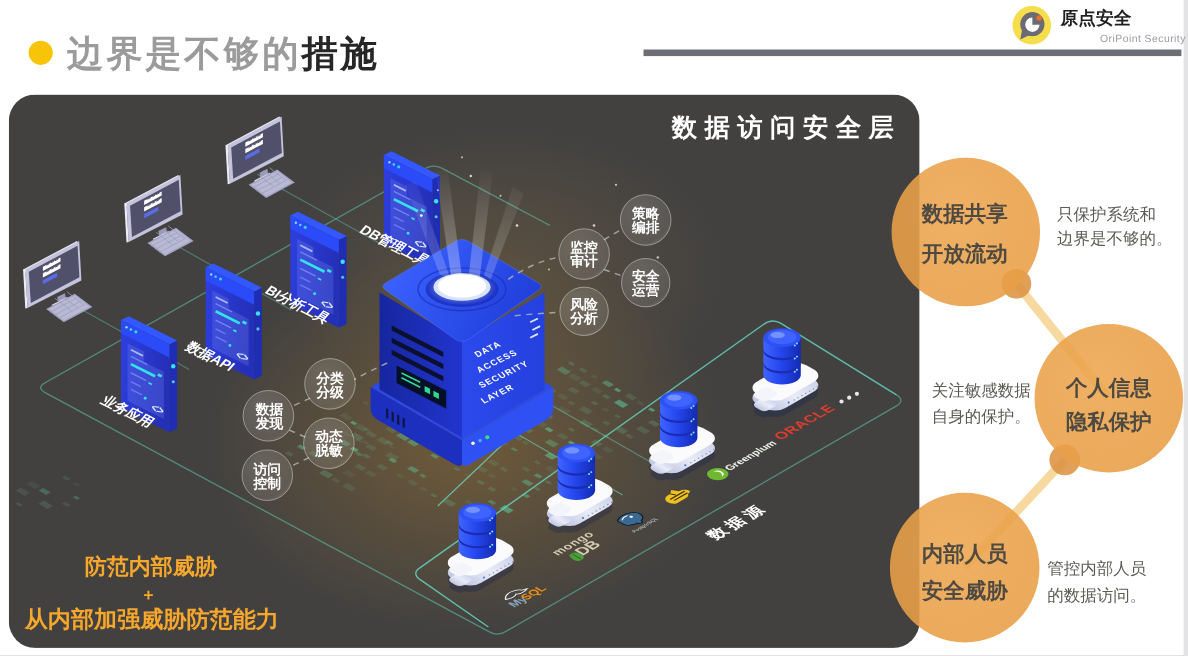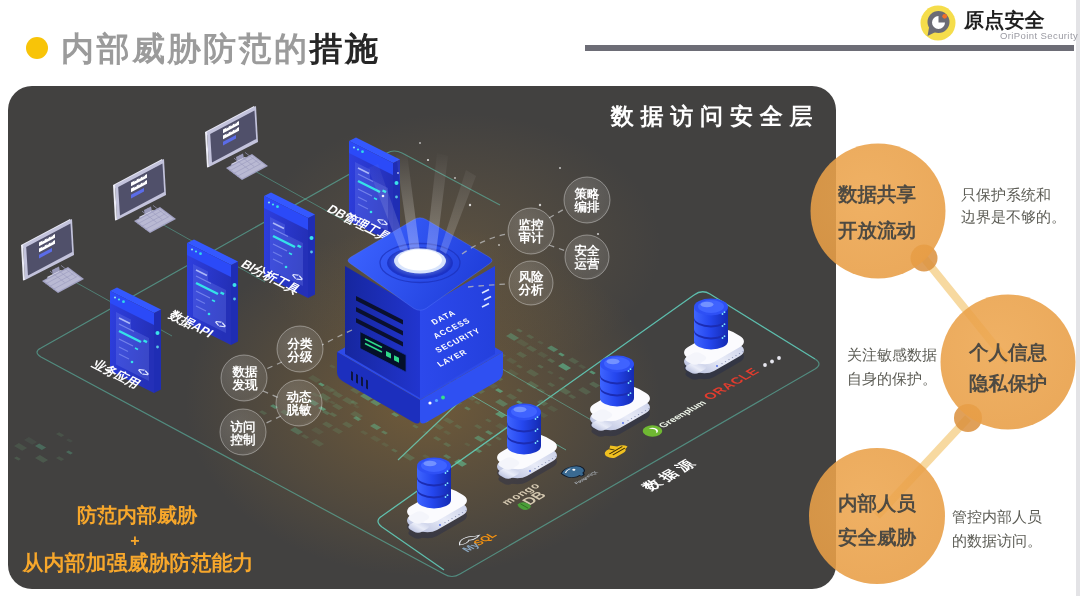--- a/index.html
+++ b/index.html
@@ -2,32 +2,32 @@
 <html><head><meta charset="utf-8">
 <style>
 html,body{margin:0;padding:0;width:1080px;height:596px;background:#ffffff;overflow:hidden;}
 body{font-family:"Liberation Sans",sans-serif;position:relative;}
 .dot{position:absolute;left:26px;top:37px;width:22px;height:22px;border-radius:50%;background:#f8c408;}
 .title{position:absolute;left:61px;top:27px;font-size:33px;font-weight:bold;letter-spacing:2.5px;white-space:nowrap;}
 .title .g{color:#9b9b9b;}
 .title .b{color:#262626;}
 .hline{position:absolute;left:585px;top:45px;width:489px;height:6px;background:#6d6d76;}
 .redge{position:absolute;left:1076px;top:0;width:4px;height:596px;background:#e3e3e6;}
-.logo-zh{position:absolute;left:964px;top:7px;font-size:20px;font-weight:600;color:#1f1f1f;letter-spacing:0.2px;white-space:nowrap;}
+.logo-zh{position:absolute;left:964px;top:7px;font-size:16px;font-weight:600;color:#1f1f1f;letter-spacing:0.2px;white-space:nowrap;}
 .logo-en{position:absolute;left:1000px;top:30px;font-size:9.5px;color:#9a9aa2;letter-spacing:0.4px;white-space:nowrap;}
 .panel{position:absolute;left:8px;top:86px;width:828px;height:503px;border-radius:24px;
 background:
  radial-gradient(ellipse 290px 190px at 450px 160px, rgba(130,105,65,0.38), rgba(130,105,65,0) 70%),
  radial-gradient(ellipse 360px 265px at 415px 315px, rgba(150,112,52,0.55), rgba(150,112,52,0) 66%),
  #424140;}
 svg.scene{position:absolute;left:0;top:0;}
 </style></head>
 <body>
 <span class="dot"></span>
-<div class="title"><span class="g">内部威胁防范的</span><span class="b">措施</span></div>
+<div class="title"><span class="g">边界是不够的</span><span class="b">措施</span></div>
 <div class="hline"></div>
 <div class="redge"></div>
 
 <svg style="position:absolute;left:919px;top:4px" width="38" height="38" viewBox="0 0 38 38">
   <circle cx="19" cy="19" r="17.5" fill="#f5dd4b"></circle>
   <circle cx="19.5" cy="18" r="11" fill="#6b6b75"></circle>
   <path d="M10.5 21 L8.5 32 L17.5 27.5 Z" fill="#6b6b75"></path>
   <path d="M19.5 12 A6.5 6.5 0 1 0 26 18.5 L19.5 18.5 Z" fill="#ffffff"></path>
   <circle cx="25.7" cy="12.3" r="2.4" fill="#f07028"></circle>
 </svg>

